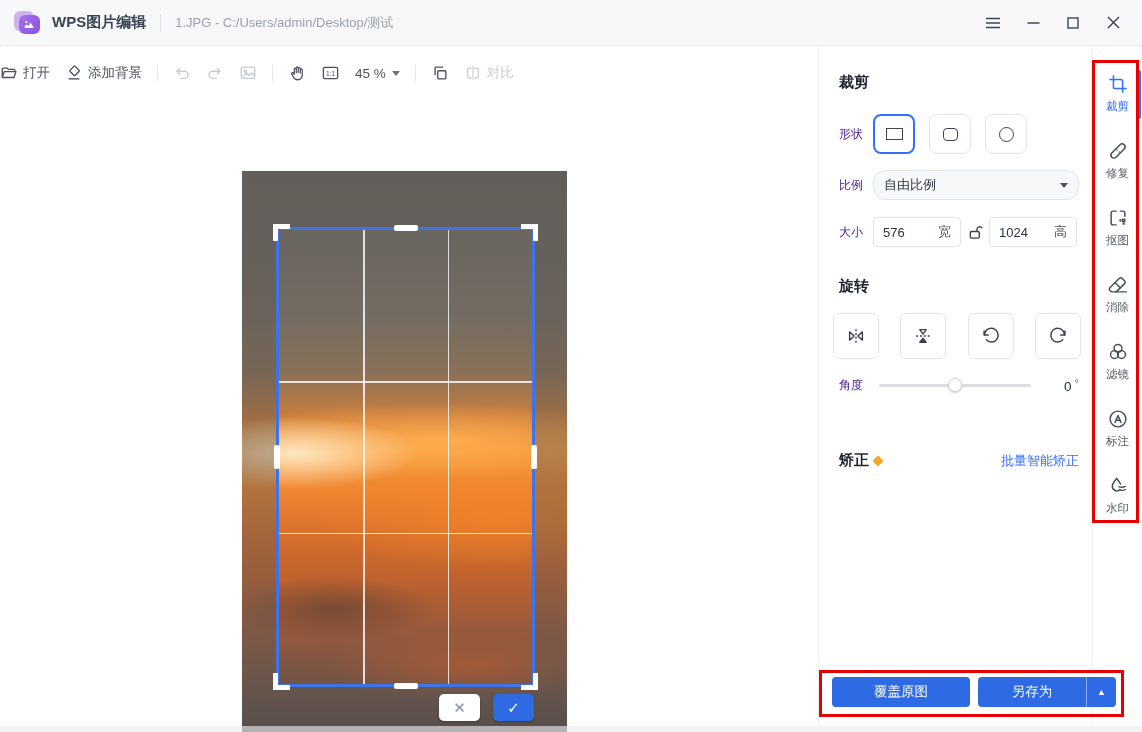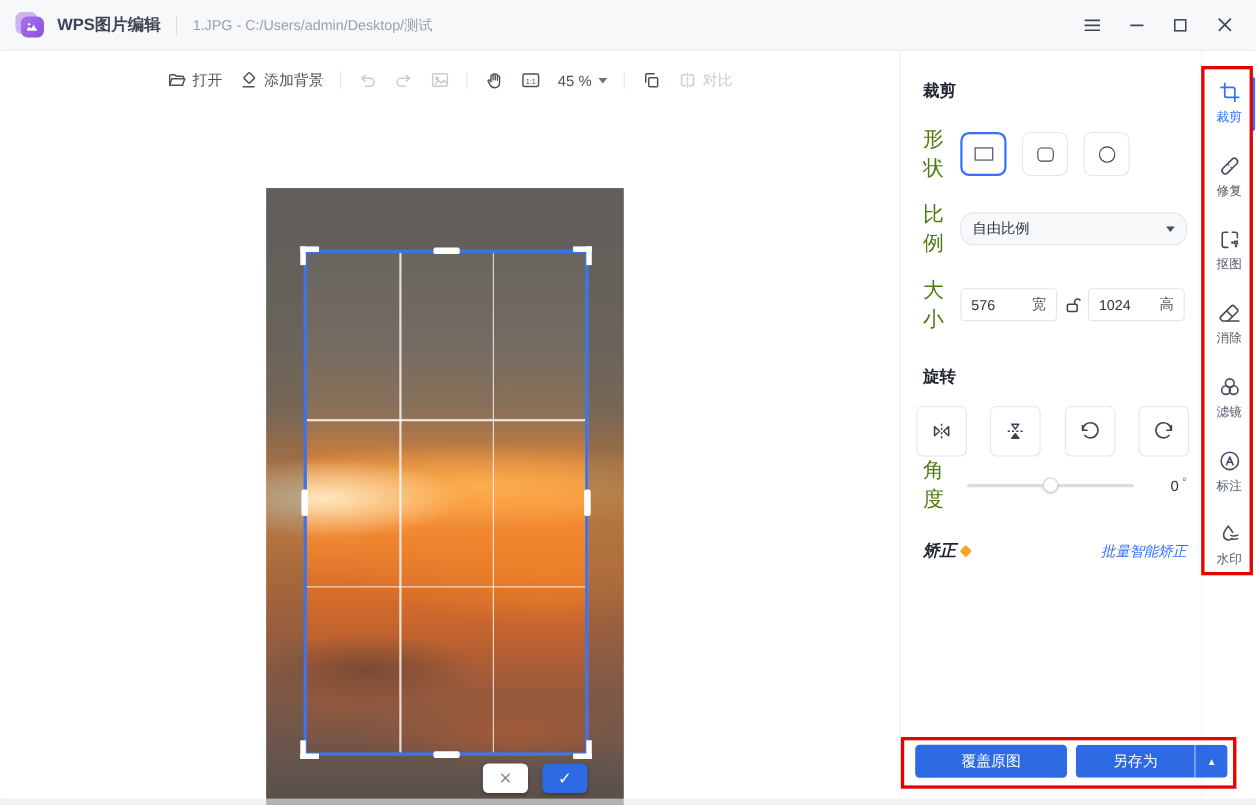--- a/index.html
+++ b/index.html
@@ -16,21 +16,21 @@
                  background:linear-gradient(135deg,#a873ec,#8a4fe3); display:flex; align-items:center; justify-content:center; }
   .app-title { font-size:15px; font-weight:700; color:#3b4354; }
   .tb-divider { width:1px; height:18px; background:#dcdfe4; margin:0 14px; }
   .file-path { font-size:13px; color:#9aa1ae; }
   .win-ctrls { margin-left:auto; display:flex; align-items:center; gap:10px; }
   .win-btn { width:30px; height:28px; display:flex; align-items:center; justify-content:center; cursor:pointer; }
 
   
   .canvas { position:absolute; top:47px; left:0; width:818px; bottom:6px; background:#fff; }
   .toolbar { position:absolute; top:11px; left:0; right:0; height:30px; display:flex;
-             align-items:center; justify-content:center; gap:15px; font-size:13.5px; color:#4a5260; }
+             align-items:center; gap:15px; font-size:13.5px; color:#4a5260; }
   .tool-item { display:flex; align-items:center; gap:5px; cursor:pointer; }
   .tool-sep { width:1px; height:16px; background:#e4e6ea; }
   .disabled { color:#c7ccd4; }
   .zoom-ctrl { display:flex; align-items:center; gap:6px; cursor:pointer; }
 
   
   .photo { position:absolute; left:242px; top:124px; width:325px; height:576px; overflow:hidden;
     background:
       radial-gradient(ellipse 55% 9% at 16% 49%, rgba(255,236,200,0.95), rgba(255,210,130,0) 70%),
       radial-gradient(ellipse 95% 9% at 60% 47%, rgba(255,176,80,0.9), rgba(255,176,80,0) 75%),
@@ -61,21 +61,21 @@
   .cc-btn { width:41px; height:27px; border-radius:5px; display:flex; align-items:center; justify-content:center;
             font-size:15px; cursor:pointer; box-shadow:0 1px 3px rgba(0,0,0,0.25); }
   .cc-cancel { background:#fff; color:#8a93a6; font-weight:700; }
   .cc-ok { background:#2d6ae3; color:#fff; font-weight:700; }
 
   
   .panel { position:absolute; left:818px; top:47px; width:274px; bottom:6px; background:#fff;
            border-left:1px solid #eef0f2; padding:26px 13px 0 20px; }
   .sec-header { font-size:15px; font-weight:700; color:#1f2430; display:flex; align-items:center; }
   .row { display:flex; align-items:center; }
-  .row-label { width:34px; flex:0 0 auto; font-size:19px; color:#4d7c0f; }
+  .row-label { width:34px; flex:0 0 auto; font-size:12px; color:#4c1d95; }
   .shape-row { margin-top:22px; }
   .shape-btn { width:42px; height:40px; border:1px solid #e2e5ea; border-radius:8px; background:#fff;
                display:flex; align-items:center; justify-content:center; margin-right:14px; cursor:pointer; }
   .shape-btn.selected { border:2px solid #3370ff; }
   .g-rect { width:17px; height:12px; border:1.6px solid #3c4352; }
   .g-round { width:15px; height:13px; border:1.6px solid #3c4352; border-radius:4px; }
   .g-circle { width:15px; height:15px; border:1.6px solid #3c4352; border-radius:50%; }
   .ratio-row { margin-top:16px; }
   .dropdown { flex:1; height:30px; background:#f6f8fa; border:1px solid #e2e5ea; border-radius:12px;
               display:flex; align-items:center; padding:0 10px; font-size:13px; color:#2b3342; cursor:pointer; }
@@ -92,21 +92,21 @@
   .rotate-row { margin-top:17px; margin-left:-6px; width:248px; display:flex; justify-content:space-between; }
   .rot-btn { width:46px; height:46px; border:1px solid #e2e5ea; border-radius:6px; background:#fff;
              display:flex; align-items:center; justify-content:center; cursor:pointer; }
   .angle-row { margin-top:18px; height:16px; }
   .slider { position:relative; width:152px; height:14px; margin-left:6px; cursor:pointer; }
   .slider .track { position:absolute; top:6px; left:0; right:0; height:2.5px; background:#d9dce1; border-radius:2px; }
   .slider .thumb { position:absolute; top:0; left:50%; margin-left:-7px; width:14px; height:14px; background:#fff;
                    border:1px solid #cfd4db; border-radius:50%; box-shadow:0 1px 2px rgba(0,0,0,0.18); }
   .angle-val { margin-left:auto; font-size:13.5px; color:#2b3342; }
   .angle-deg { font-size:11px; color:#6b7280; vertical-align:4px; margin-left:3px; }
-  .correct-header { margin-top:42px;font-style:italic; }
+  .correct-header { margin-top:58px; }
   .badge { width:8px; height:8px; background:#f5a623; margin-left:5px; transform:rotate(45deg); border-radius:1.5px; }
   .batch-link { margin-left:auto; font-size:13px; font-weight:400; color:#3370ff; cursor:pointer; }
   .correct-row { margin-top:16px; margin-left:-6px; width:248px; display:flex; gap:12px; }
   .cor-btn { flex:1; height:30px; border:1px solid #e2e5ea; border-radius:4px; background:#fff;
              font-size:13px; color:#2b3342; display:flex; align-items:center; justify-content:center; cursor:pointer; }
 
   
   .rail { position:absolute; left:1092px; top:47px; width:50px; bottom:6px; background:#fff;
           border-left:1px solid #eef0f2; display:flex; flex-direction:column; align-items:center; padding-top:26px; }
   .rail-item { position:relative; display:flex; flex-direction:column; align-items:center; gap:4px;

